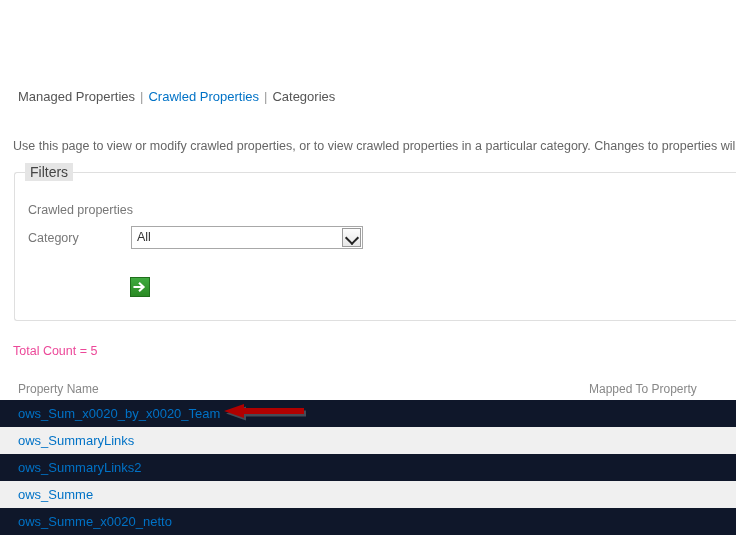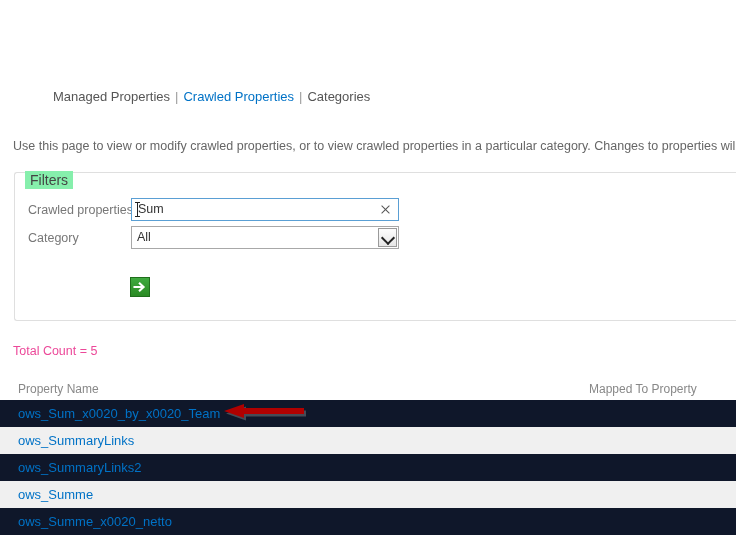--- a/index.html
+++ b/index.html
@@ -37,21 +37,20 @@
   }
 
   
   .nav-row {
     position: absolute;
     left: 18px;
     top: 88px;
     font-size: 13px;
     line-height: 18px;
     white-space: nowrap;
-    margin-left: 35px;
   }
   .nav-row .nav-link {
     color: #555555;
     text-decoration: none;
     cursor: pointer;
   }
   .nav-row .nav-link.active {
     color: #0072c6;
   }
   .nav-row .nav-sep {
@@ -82,26 +81,25 @@
     border: 1px solid #dfdfdf;
     border-right: none;
     border-radius: 3px 0 0 3px;
     box-sizing: border-box;
     background: #ffffff;
   }
   .filters-legend {
     position: absolute;
     left: 10px;
     top: -10px;
-    background: #86efac;
+    background: #e5e5e5;
     padding: 0 5px;
     font-size: 14px;
     line-height: 18px;
     color: #444444;
-    margin-top: 8px;
   }
   .field-label {
     position: absolute;
     font-size: 12.5px;
     line-height: 24px;
     color: #777777;
     white-space: nowrap;
   }
 
   
@@ -162,21 +160,21 @@
     background: #555555;
   }
   .clear-icon::before { transform: rotate(45deg); }
   .clear-icon::after  { transform: rotate(-45deg); }
 
   
   .select-wrap {
     position: absolute;
     left: 131px;
     top: 226px;
-    width: 268px;
+    width: 232px;
     height: 23px;
     border: 1px solid #a8a8a8;
     box-sizing: border-box;
     background: #ffffff;
   }
   .select-wrap .select-value {
     position: absolute;
     left: 5px;
     top: 0;
     line-height: 21px;
@@ -327,25 +325,20 @@
   </div>
 
   <div class="desc">Use this page to view or modify crawled properties, or to view crawled properties in a particular category. Changes to properties will take eff</div>
 
   <div class="filters">
     <div class="filters-legend">Filters</div>
   </div>
 
   <div class="field-label" style="left:28px; top:198px;">Crawled properties</div>
 
-  <div class="input-wrap">
-    <span class="caret"></span>
-    <span class="input-text">Sum</span>
-    <span class="clear-icon"></span>
-  </div>
 
   <div class="field-label" style="left:28px; top:226px;">Category</div>
 
   <div class="select-wrap">
     <span class="select-value">All</span>
     <span class="select-btn">
         <span class="chev"></span>
       </span>
   </div>
 

